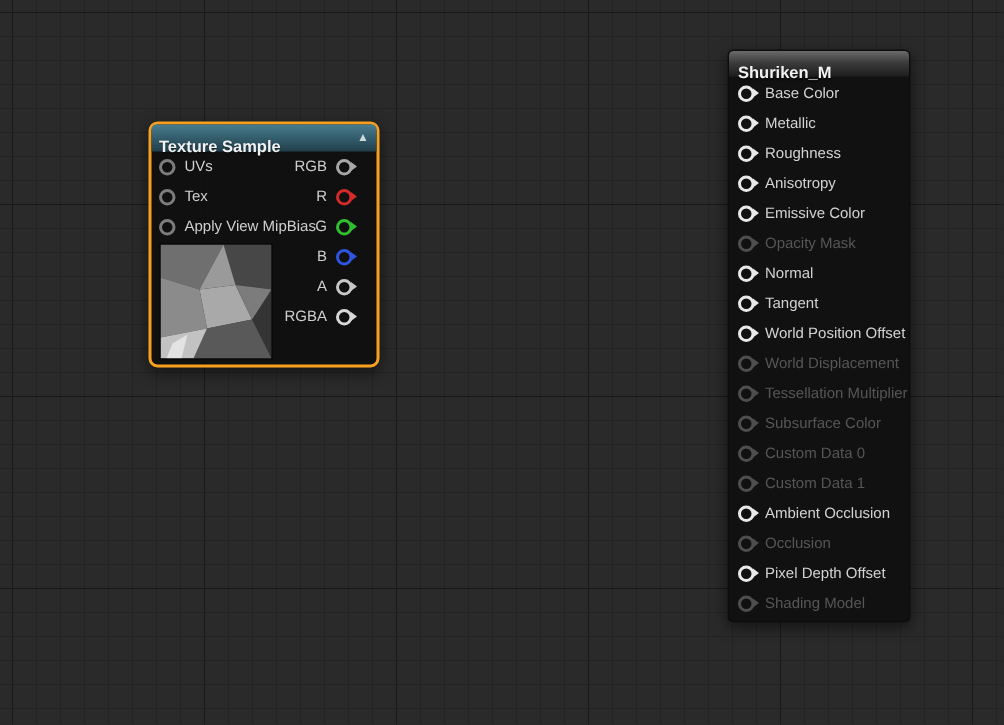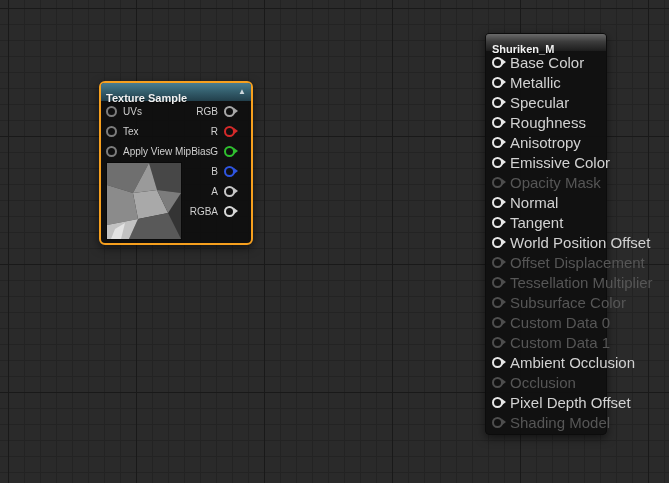--- a/index.html
+++ b/index.html
@@ -41,21 +41,21 @@
   .tex-preview svg{display:block;width:74px;height:76px;}
 
   
   .material-node{left:485px;top:33px;width:120px;background:rgba(16,16,16,0.94);border:1px solid #0c0c0c;}
   .mat-header{height:17px;display:flex;align-items:center;padding:0 6px;
     background:linear-gradient(180deg,#6a6a6a 0%,#3c3c3c 45%,#1d1d1d 100%);
     border-radius:3px 3px 0 0;}
   .mat-body{padding:1px 0 2px 0;}
   .mat-row{display:flex;align-items:center;height:20px;padding-left:6px;}
   .mat-row .pin-circle{color:#e9e9e9;}
-  .mat-row .pin-label{font-size:15px;color:#d2d2d2;margin-left:7px;}
+  .mat-row .pin-label{font-size:10px;color:#d2d2d2;margin-left:7px;}
   .mat-row.disabled .pin-circle{color:#4e4e4e;}
   .mat-row.disabled .pin-label{color:#565656;}
 </style>
 </head>
 <body>
 
 <div class="graph">
 
   <div class="node texture-node">
     <div class="tex-header">
@@ -128,24 +128,20 @@
         <div class="mat-row">
           <span class="pin-circle pin-arrowed"></span>
           <span class="pin-label">Base Color</span>
         </div>
         <div class="mat-row">
           <span class="pin-circle pin-arrowed"></span>
           <span class="pin-label">Metallic</span>
         </div>
         <div class="mat-row">
           <span class="pin-circle pin-arrowed"></span>
-          <span class="pin-label">Specular</span>
-        </div>
-        <div class="mat-row">
-          <span class="pin-circle pin-arrowed"></span>
           <span class="pin-label">Roughness</span>
         </div>
         <div class="mat-row">
           <span class="pin-circle pin-arrowed"></span>
           <span class="pin-label">Anisotropy</span>
         </div>
         <div class="mat-row">
           <span class="pin-circle pin-arrowed"></span>
           <span class="pin-label">Emissive Color</span>
         </div>
@@ -160,21 +156,21 @@
         <div class="mat-row">
           <span class="pin-circle pin-arrowed"></span>
           <span class="pin-label">Tangent</span>
         </div>
         <div class="mat-row">
           <span class="pin-circle pin-arrowed"></span>
           <span class="pin-label">World Position Offset</span>
         </div>
         <div class="mat-row disabled">
           <span class="pin-circle pin-arrowed"></span>
-          <span class="pin-label">Offset Displacement</span>
+          <span class="pin-label">World Displacement</span>
         </div>
         <div class="mat-row disabled">
           <span class="pin-circle pin-arrowed"></span>
           <span class="pin-label">Tessellation Multiplier</span>
         </div>
         <div class="mat-row disabled">
           <span class="pin-circle pin-arrowed"></span>
           <span class="pin-label">Subsurface Color</span>
         </div>
         <div class="mat-row disabled">

